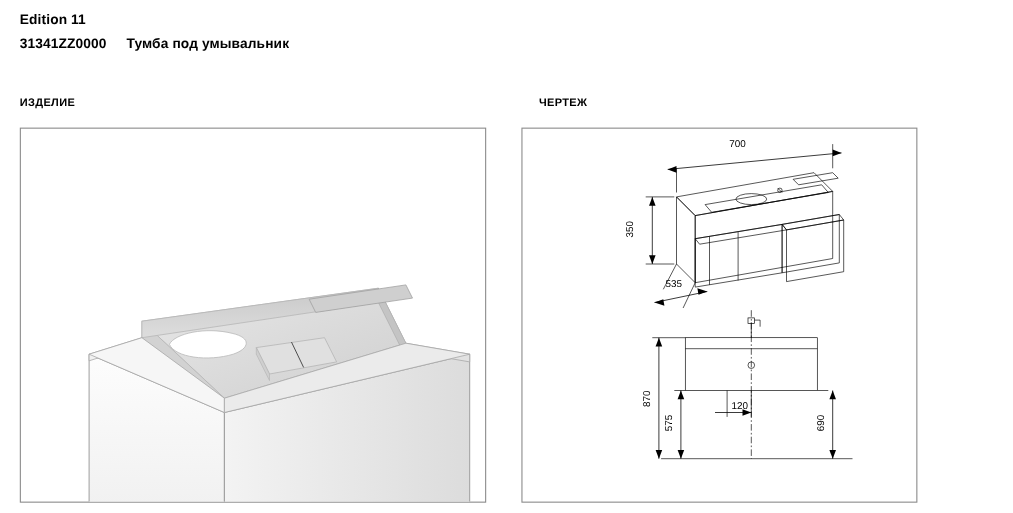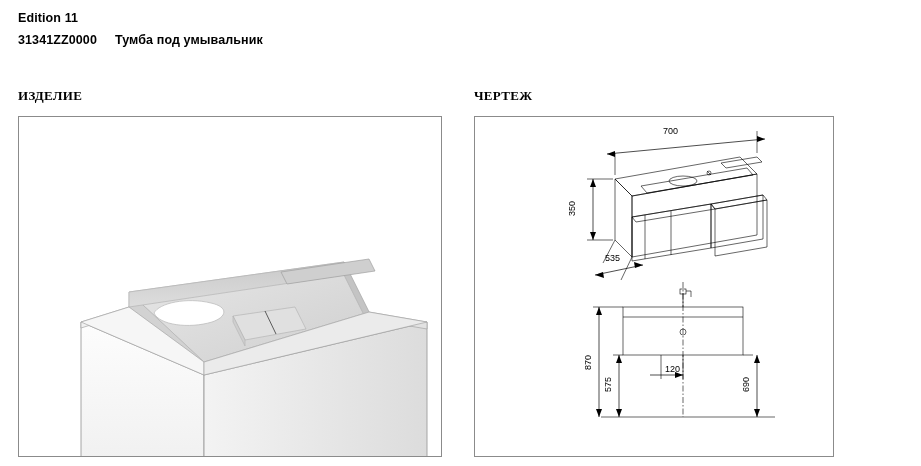--- a/index.html
+++ b/index.html
@@ -35,27 +35,26 @@
     font-size: 12.5px;
     font-weight: bold;
     letter-spacing: 0.1px;
     line-height: 16px;
     margin-top: 6px;
   }
   .title-line2 .code { margin-right: 18px; }
 
   .section-label {
     position: absolute;
-    font-size: 13px;
+    font-size: 10px;
     font-weight: bold;
     letter-spacing: 0.3px;
-    font-family: Liberation Serif, serif;
   }
   #label-product { left: 18px; top: 88px; }
-  #label-drawing { left: 474px; top: 88px; }
+  #label-drawing { left: 490px; top: 88px; }
 
   .panel {
     position: absolute;
     border: 1px solid #8b8b8b;
     background: #ffffff;
     box-sizing: border-box;
   }
   #panel-product {
     left: 18px;
     top: 116px;

